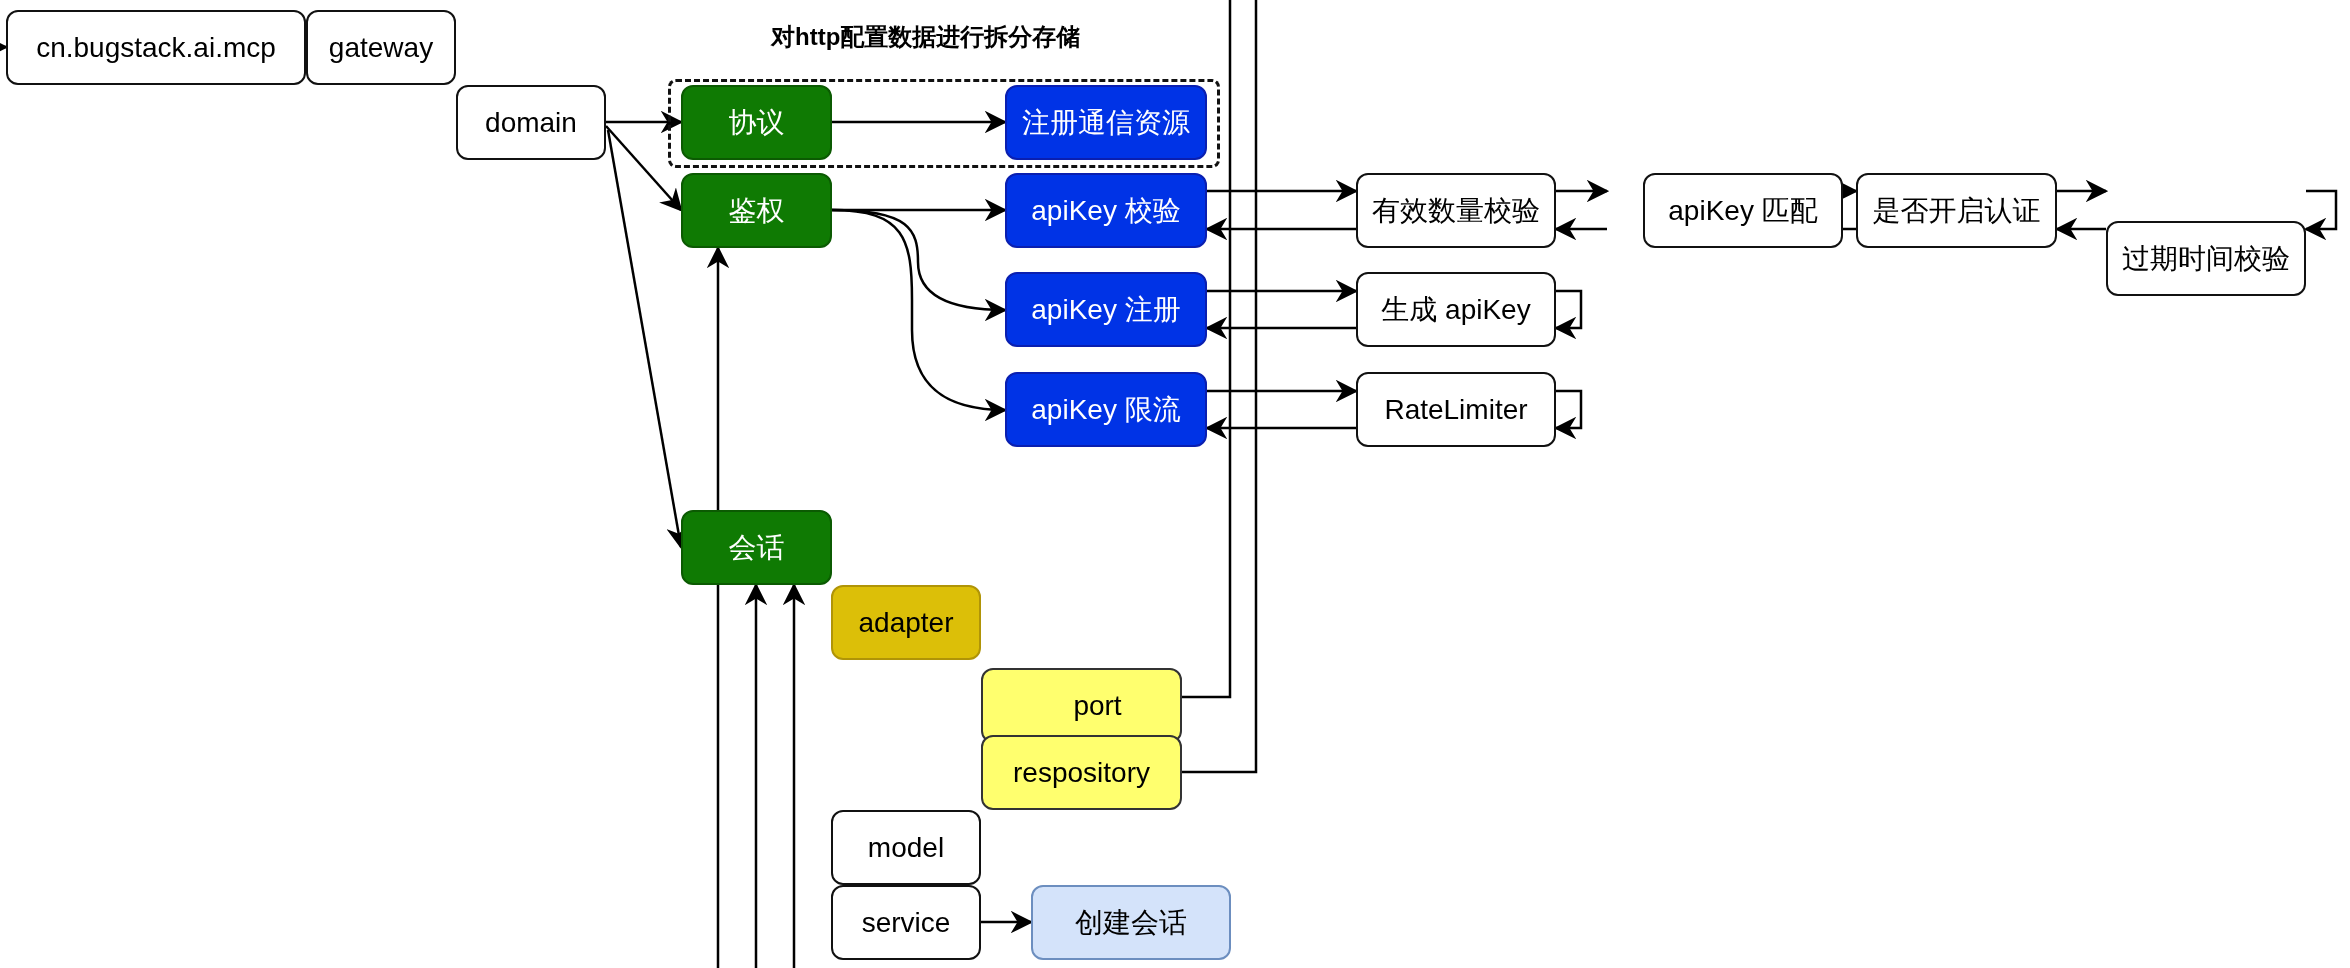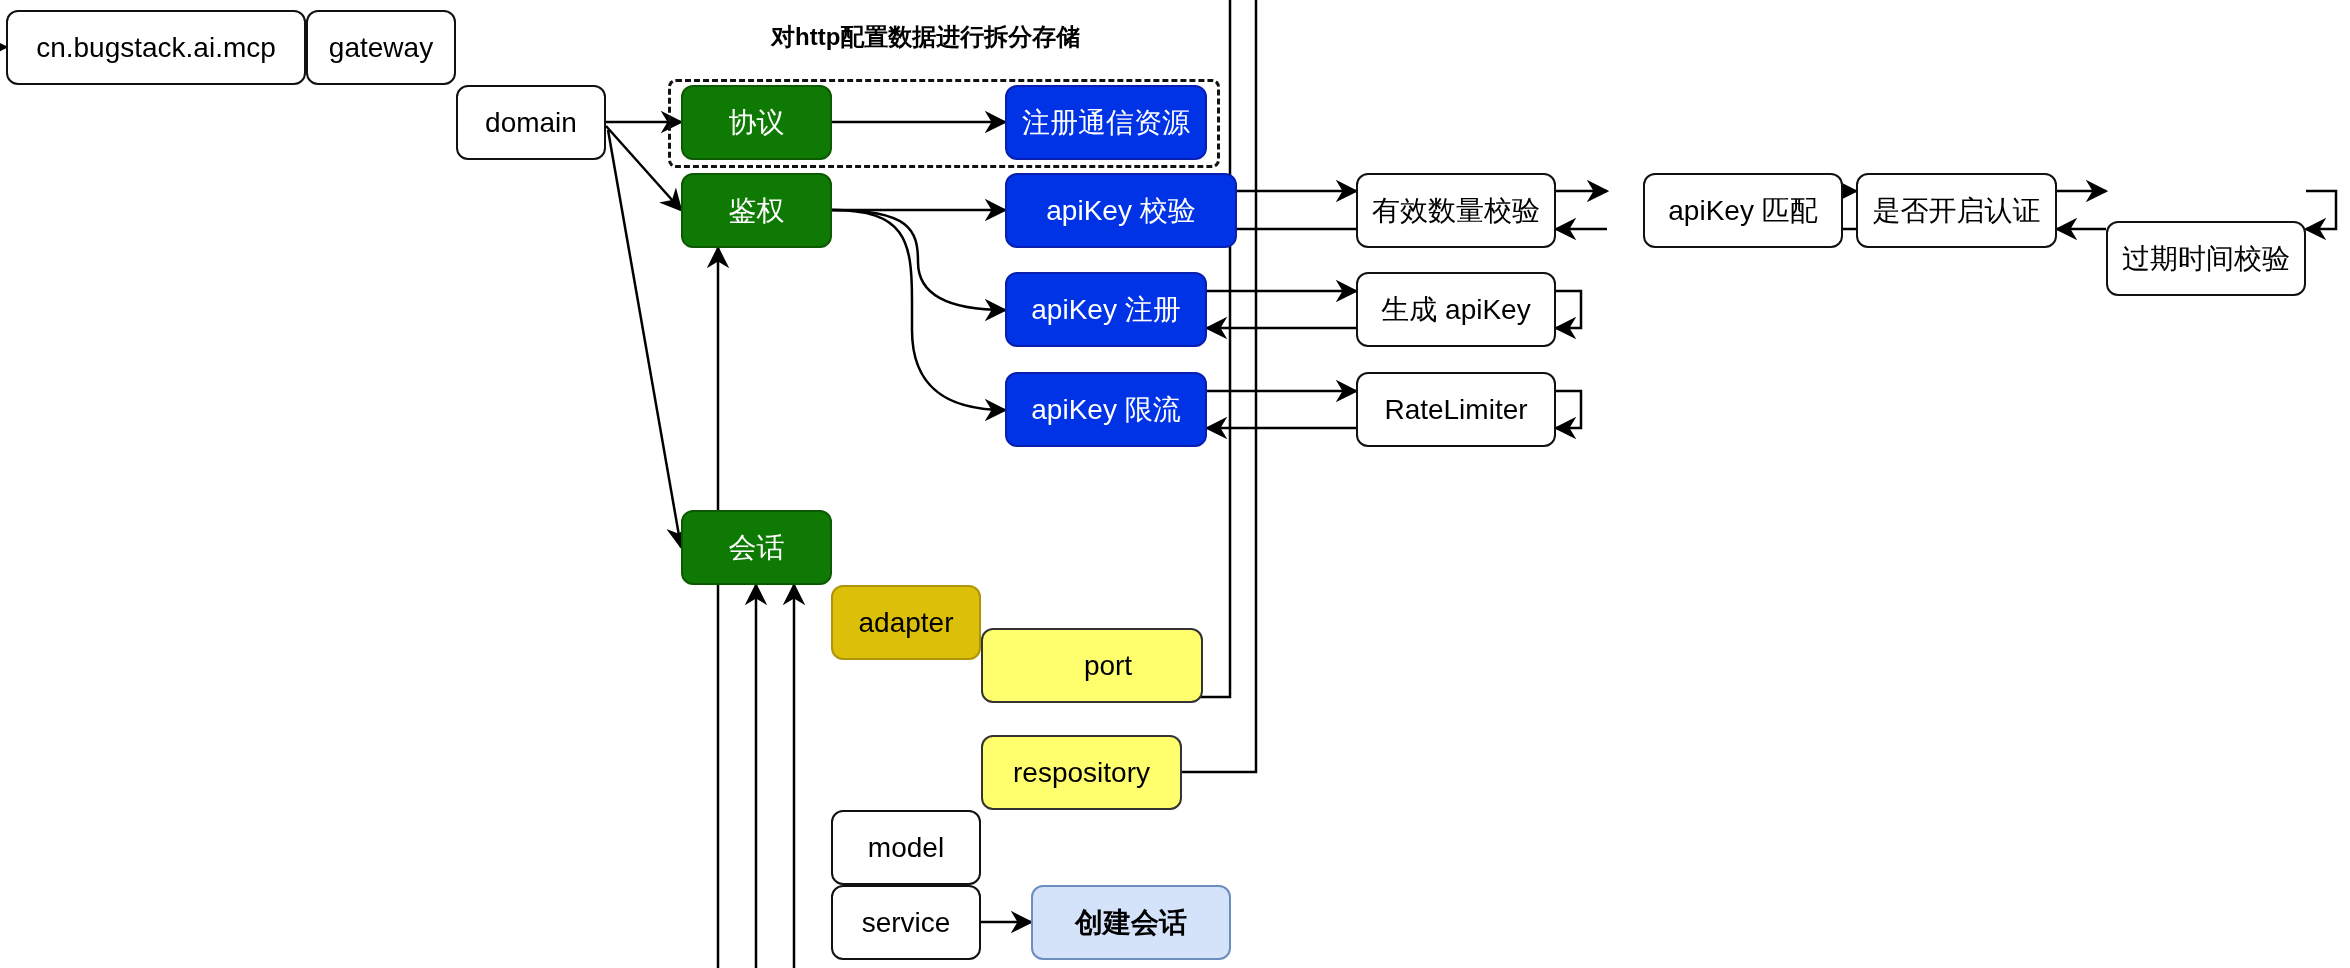--- a/index.html
+++ b/index.html
@@ -74,30 +74,30 @@
 
 <div class="node" style="left:6px;top:10px;width:300px;height:75px;">cn.bugstack.ai.mcp</div>
 <div class="node" style="left:306px;top:10px;width:150px;height:75px;">gateway</div>
 <div class="node" style="left:456px;top:85px;width:150px;height:75px;">domain</div>
 
 <div class="node green" style="left:681px;top:85px;width:151px;height:75px;text-align:right;">协议</div>
 <div class="node green" style="left:681px;top:173px;width:151px;height:75px;">鉴权</div>
 <div class="node green" style="left:681px;top:510px;width:151px;height:75px;">会话</div>
 
 <div class="node blue" style="left:1005px;top:85px;width:202px;height:75px;">注册通信资源</div>
-<div class="node blue" style="left:1005px;top:173px;width:232px;height:75px;">apiKey 校验</div>
+<div class="node blue" style="left:1005px;top:173px;width:202px;height:75px;">apiKey 校验</div>
 <div class="node blue" style="left:1005px;top:272px;width:202px;height:75px;">apiKey 注册</div>
 <div class="node blue" style="left:1005px;top:372px;width:202px;height:75px;">apiKey 限流</div>
 
 <div class="node" style="left:1356px;top:173px;width:200px;height:75px;">有效数量校验</div>
 <div class="node" style="left:1607px;top:173px;width:200px;height:75px;margin-left:36px;">apiKey 匹配</div>
 <div class="node" style="left:1856px;top:173px;width:201px;height:75px;">是否开启认证</div>
 <div class="node" style="left:2106px;top:173px;width:200px;height:75px;margin-top:48px;">过期时间校验</div>
 
 <div class="node" style="left:1356px;top:272px;width:200px;height:75px;">生成 apiKey</div>
 <div class="node" style="left:1356px;top:372px;width:200px;height:75px;">RateLimiter</div>
 
 <div class="node gold" style="left:831px;top:585px;width:150px;height:75px;">adapter</div>
-<div class="node yellow" style="left:981px;top:628px;width:222px;height:75px;padding-left:32px;">port</div>
+<div class="node yellow" style="left:981px;top:668px;width:201px;height:75px;padding-left:32px;">port</div>
 <div class="node yellow" style="left:981px;top:735px;width:201px;height:75px;">respository</div>
 <div class="node" style="left:831px;top:810px;width:150px;height:75px;">model</div>
 <div class="node" style="left:831px;top:885px;width:150px;height:75px;">service</div>
-<div class="node lightblue" style="left:1031px;top:885px;width:200px;height:75px;font-weight:bold;">创建会话</div>
+<div class="node lightblue" style="left:1031px;top:885px;width:200px;height:75px;">创建会话</div>
 
 </body></html>

